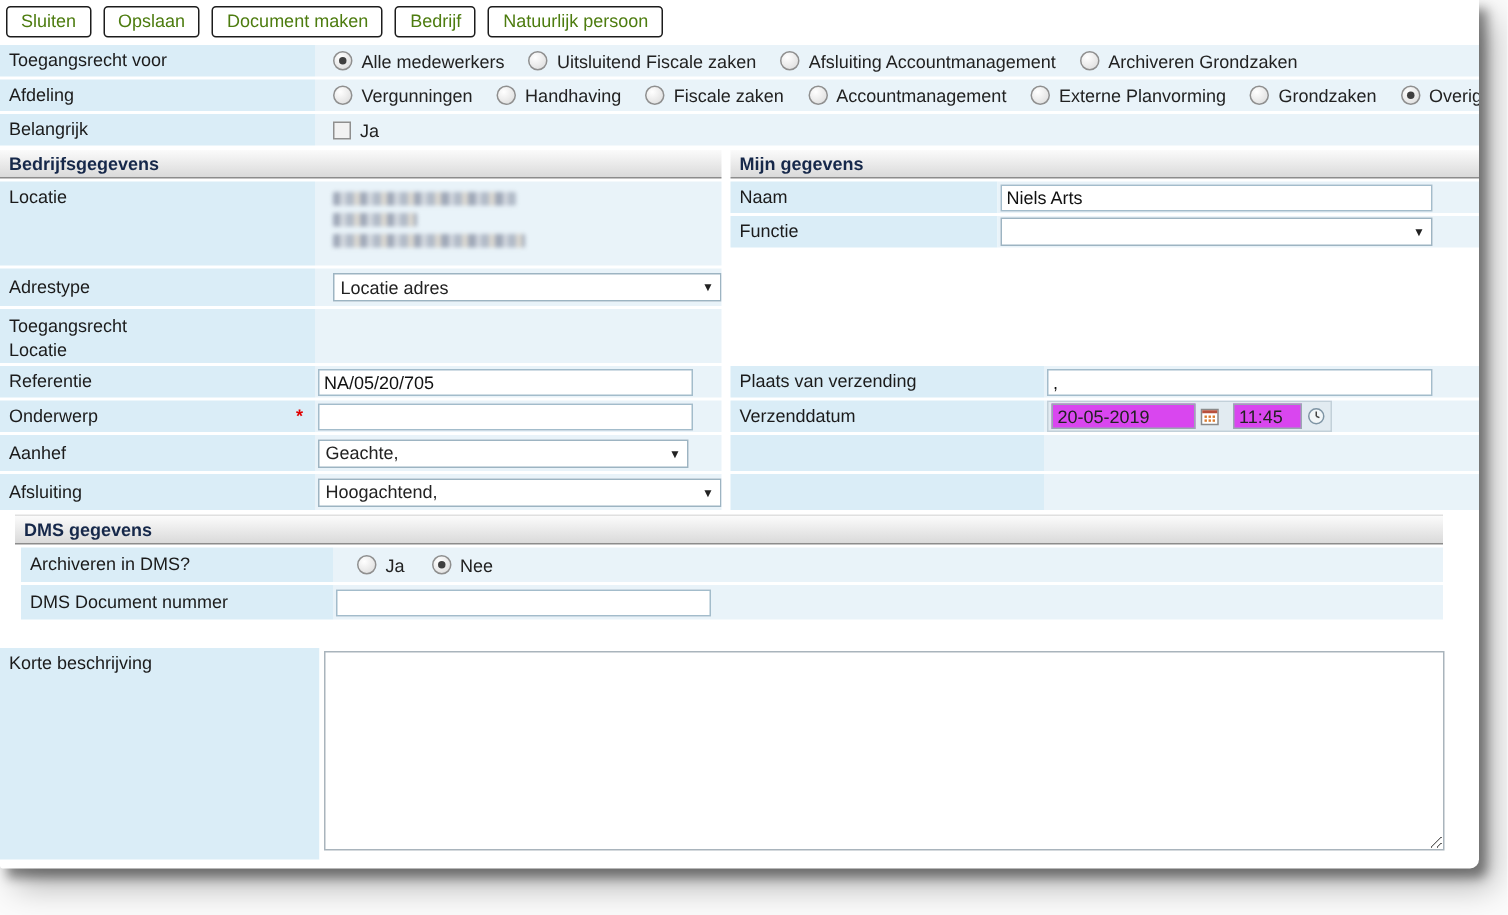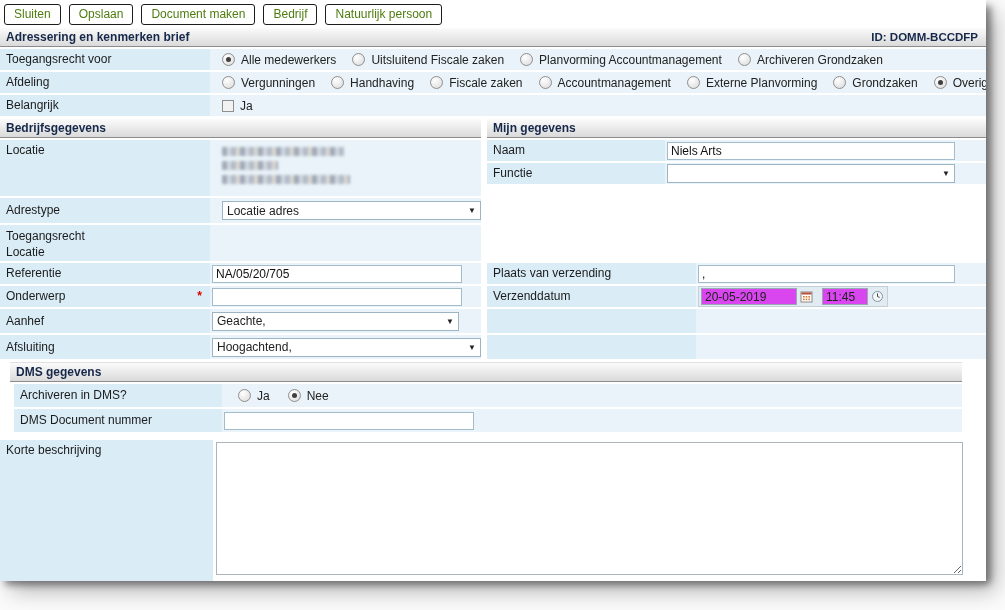--- a/index.html
+++ b/index.html
@@ -47,58 +47,54 @@
     filter:blur(1.4px); opacity:.8; }
   
   .dtwrap { display:inline-flex; align-items:center; background:#e2ebf1; border:1px solid #c2d0d9; padding:1px 2px; gap:2px; }
   .dtbox { display:inline-flex; align-items:center; background:#d946ef; border:1px solid #9aa8b2; height:17px; padding:0 2px 0 3px; }
   .dtbox .txt { margin-right:4px; }
   .icon-btn { display:inline-flex; align-items:center; justify-content:center; width:15px; height:15px; cursor:pointer; }
   
   .dms { margin:3px 24px 0 10px; width:952px; border-top:1px solid #e0e0e0; }
   .dms .lbl { width:208px; min-width:208px; margin-left:4px; }
   
-  .kb { display:flex; margin-top:8px; height:141px; }
+  .kb { display:flex; margin-top:19px; height:141px; }
   .kb .lbl { height:141px; width:213px; min-width:213px; }
   .kb .val-white { flex:1; background:#fff; padding:2px 0 0 3px; }
   .kb textarea { width:747px; height:133px; border:1px solid #a9b4bc; font-family:inherit; font-size:12px; resize:both; }
 </style>
 </head>
 <body>
 
 <div class="stage">
   <div class="window">
 
     <div class="toolbar">
       <button class="tbtn">Sluiten</button>
       <button class="tbtn">Opslaan</button>
       <button class="tbtn">Document maken</button>
       <button class="tbtn">Bedrijf</button>
       <button class="tbtn">Natuurlijk persoon</button>
     </div>
 
-    <div class="sec-hd">
-      <span>Adressering en kenmerken brief</span>
-      <span class="id">ID: DOMM-BCCDFP</span>
-    </div>
 
     <div class="row">
       <div class="lbl">Toegangsrecht voor</div>
       <div class="val">
         <span class="opt">
           <span class="radio checked"></span>
           <span>Alle medewerkers</span>
         </span>
         <span class="opt">
           <span class="radio"></span>
           <span>Uitsluitend Fiscale zaken</span>
         </span>
         <span class="opt">
           <span class="radio"></span>
-          <span>Planvorming Accountmanagement</span>
+          <span>Afsluiting Accountmanagement</span>
         </span>
         <span class="opt">
           <span class="radio"></span>
           <span>Archiveren Grondzaken</span>
         </span>
       </div>
     </div>
 
     <div class="row">
       <div class="lbl">Afdeling</div>

